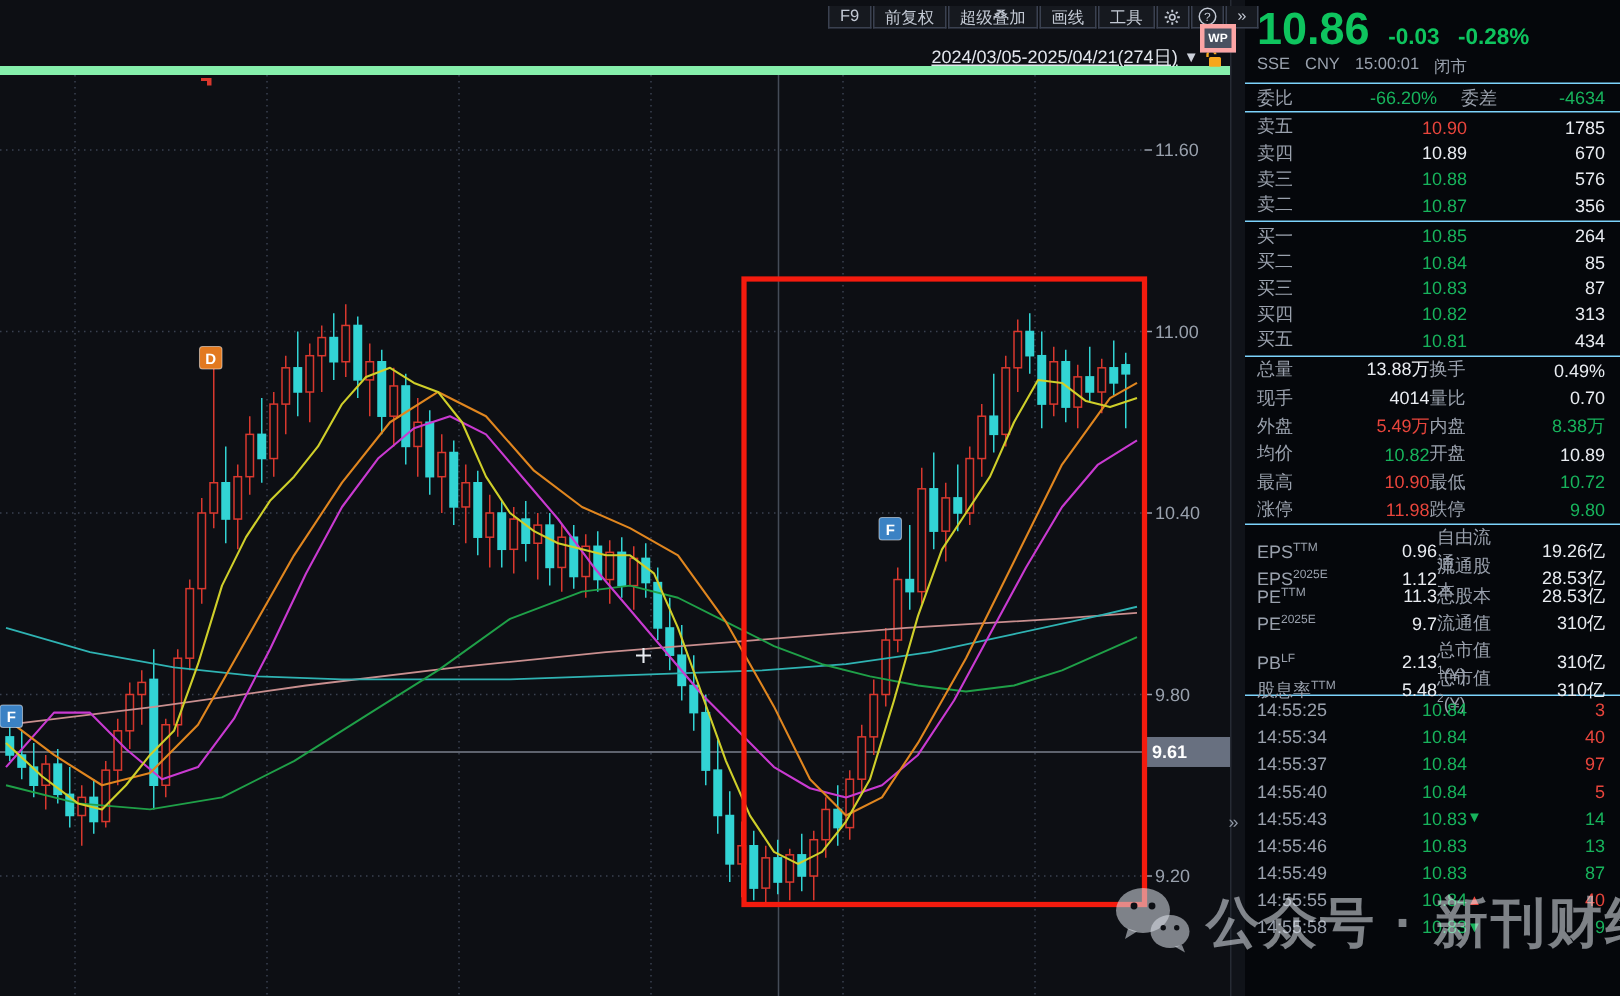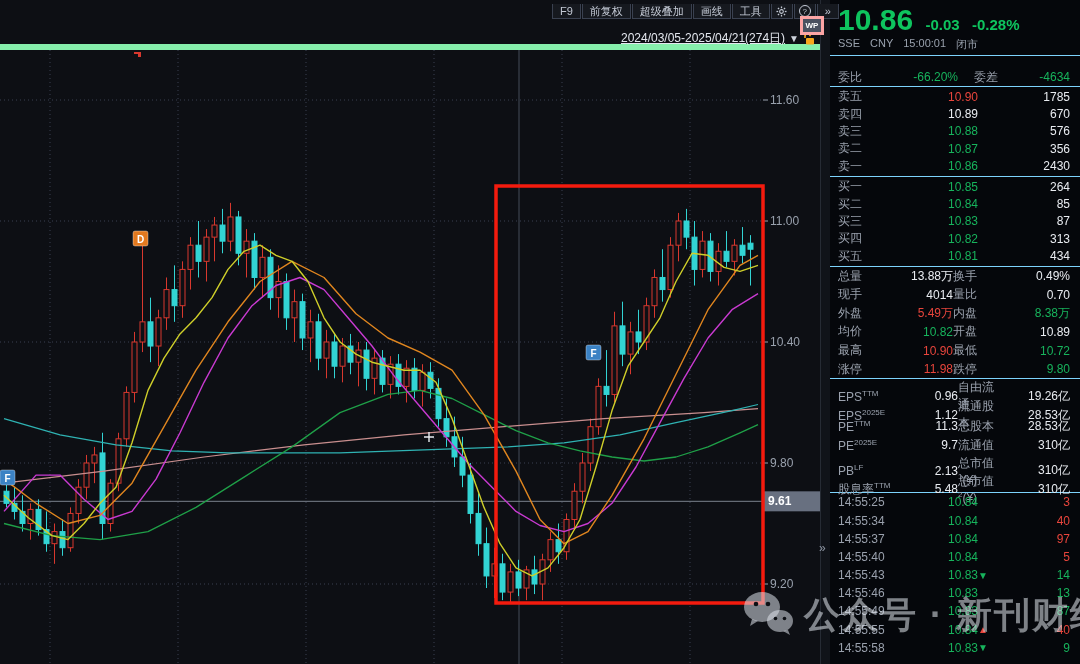--- a/index.html
+++ b/index.html
@@ -27,21 +27,21 @@
   #panel{position:absolute;left:830px;top:0;width:250px;height:664px;background:#05070b;font-size:12px;}
   .sect{border-bottom:1px solid #7dd3fc;}
   #price-block{height:56px;padding:4px 10px 0 8px;box-sizing:border-box;}
   #big-price{font-size:30px;font-weight:bold;color:var(--c-green-bright);line-height:32px;display:inline-block;}
   .chg{font-size:15px;font-weight:bold;color:var(--c-green-bright);margin-left:9px;}
   #quote-meta{margin-top:1px;color:#99a1ad;font-size:11px;display:flex;gap:10px;text-align:center;}
   .row{display:grid;align-items:center;padding:0 10px 0 8px;box-sizing:border-box;}
   .lbl{color:#9aa1ad;}
   .tr{text-align:right;}
   .c-w{color:#e9ecf1;} .c-r{color:var(--c-red);} .c-g{color:var(--c-green);}
-  #weibi-row{height:19px;grid-template-columns:34px 86px 40px 1fr;margin-top:12px;}
+  #weibi-row{height:19px;grid-template-columns:34px 86px 40px 1fr;}
   .ob-row{height:17.4px;grid-template-columns:56px 1fr 92px;cursor:pointer;}
   #asks,#bids{padding:1px 0;}
   .st-row{height:18.6px;grid-template-columns:48px 1fr 50px 1fr;}
   .fin-row{height:18.8px;grid-template-columns:66px 54px 1fr 76px;}
   .fin-row sup{font-size:8px;color:#9aa1ad;}
   .tick-row{height:18.2px;grid-template-columns:64px 1fr 14px 78px;}
   .arrow-up{color:var(--c-red);font-size:10px;font-weight:bold;}
   .arrow-down{color:var(--c-green);font-size:10px;font-weight:bold;}
   
   #watermark{position:absolute;left:742px;top:590px;display:flex;align-items:center;gap:10px;z-index:9;pointer-events:none;}
@@ -359,25 +359,20 @@
         <div class="row ob-row">
           <span class="lbl">卖三</span>
           <span class="tr c-g">10.88</span>
           <span class="tr c-w">576</span>
         </div>
         <div class="row ob-row">
           <span class="lbl">卖二</span>
           <span class="tr c-g">10.87</span>
           <span class="tr c-w">356</span>
         </div>
-        <div class="row ob-row">
-          <span class="lbl">卖一</span>
-          <span class="tr c-g">10.86</span>
-          <span class="tr c-w">2430</span>
-        </div>
       </div>
     <div id="bids" class="sect">
         <div class="row ob-row">
           <span class="lbl">买一</span>
           <span class="tr c-g">10.85</span>
           <span class="tr c-w">264</span>
         </div>
         <div class="row ob-row">
           <span class="lbl">买二</span>
           <span class="tr c-g">10.84</span>

